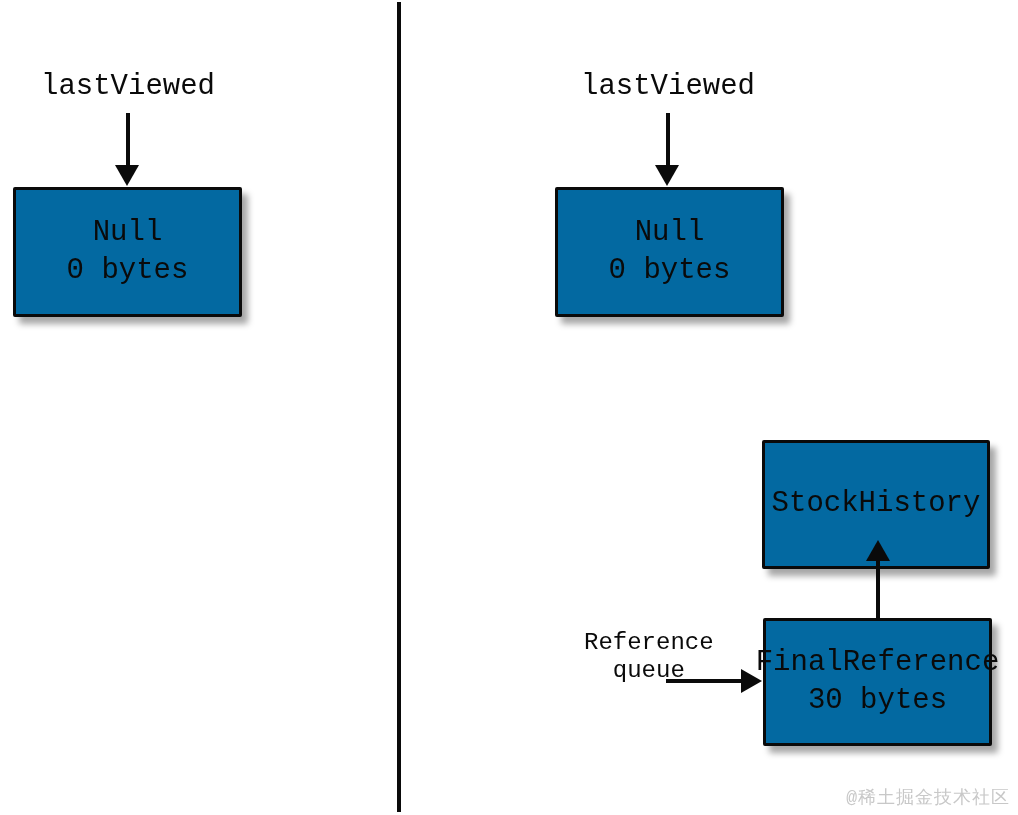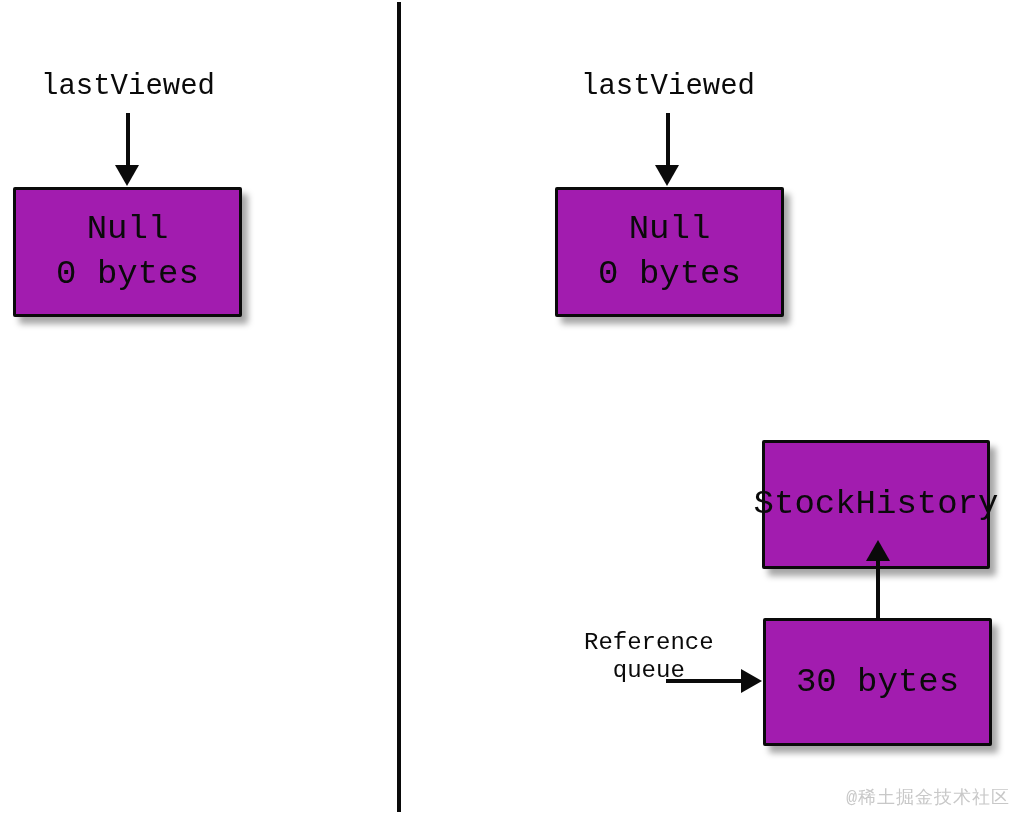--- a/index.html
+++ b/index.html
@@ -26,30 +26,30 @@
   }
   .pointer-label {
     position: absolute;
     font-size: 29px;
     text-align: center;
     white-space: nowrap;
     letter-spacing: 0px;
   }
   .node {
     position: absolute;
-    background: #a21caf;
+    background: #0369a1;
     border: 3px solid #0a0a0a;
     border-radius: 2px;
     box-shadow: 6px 7px 6px rgba(0,0,0,0.35);
     display: flex;
     flex-direction: column;
     align-items: center;
     justify-content: center;
     text-align: center;
-    font-size: 34px;
+    font-size: 29px;
     line-height: 1.32;
   }
   .node-null-left   { left: 13px;  top: 187px; width: 223px; height: 124px; }
   .node-null-right  { left: 555px; top: 187px; width: 223px; height: 124px; }
   .node-stock       { left: 762px; top: 409px; width: 222px; height: 123px; margin-top: 31px; }
   .node-finalref    { left: 763px; top: 618px; width: 223px; height: 122px; }
 
   .arrow-part { position: absolute; }
   .shaft-v { width: 4px; background: #0a0a0a; }
   .shaft-h { height: 4px; background: #0a0a0a; }
@@ -132,18 +132,19 @@
 
   <div class="ref-queue-label">Reference
 queue</div>
 
   <div>
     <div class="arrow-part shaft-h" style="left:666px; top:679px; width:78px;"></div>
     <div class="arrow-part head-right" style="left:741px; top:669px;"></div>
   </div>
 
   <div class="node node-finalref">
+    <span>FinalReference</span>
     <span>30 bytes</span>
   </div>
 
   <div class="watermark">@稀土掘金技术社区</div>
 
 </div>
 
 </body></html>

